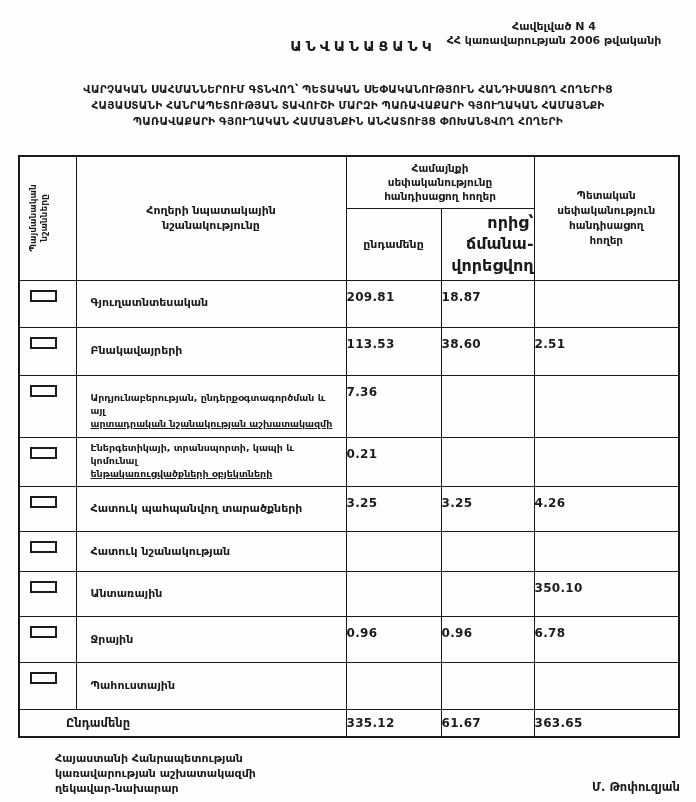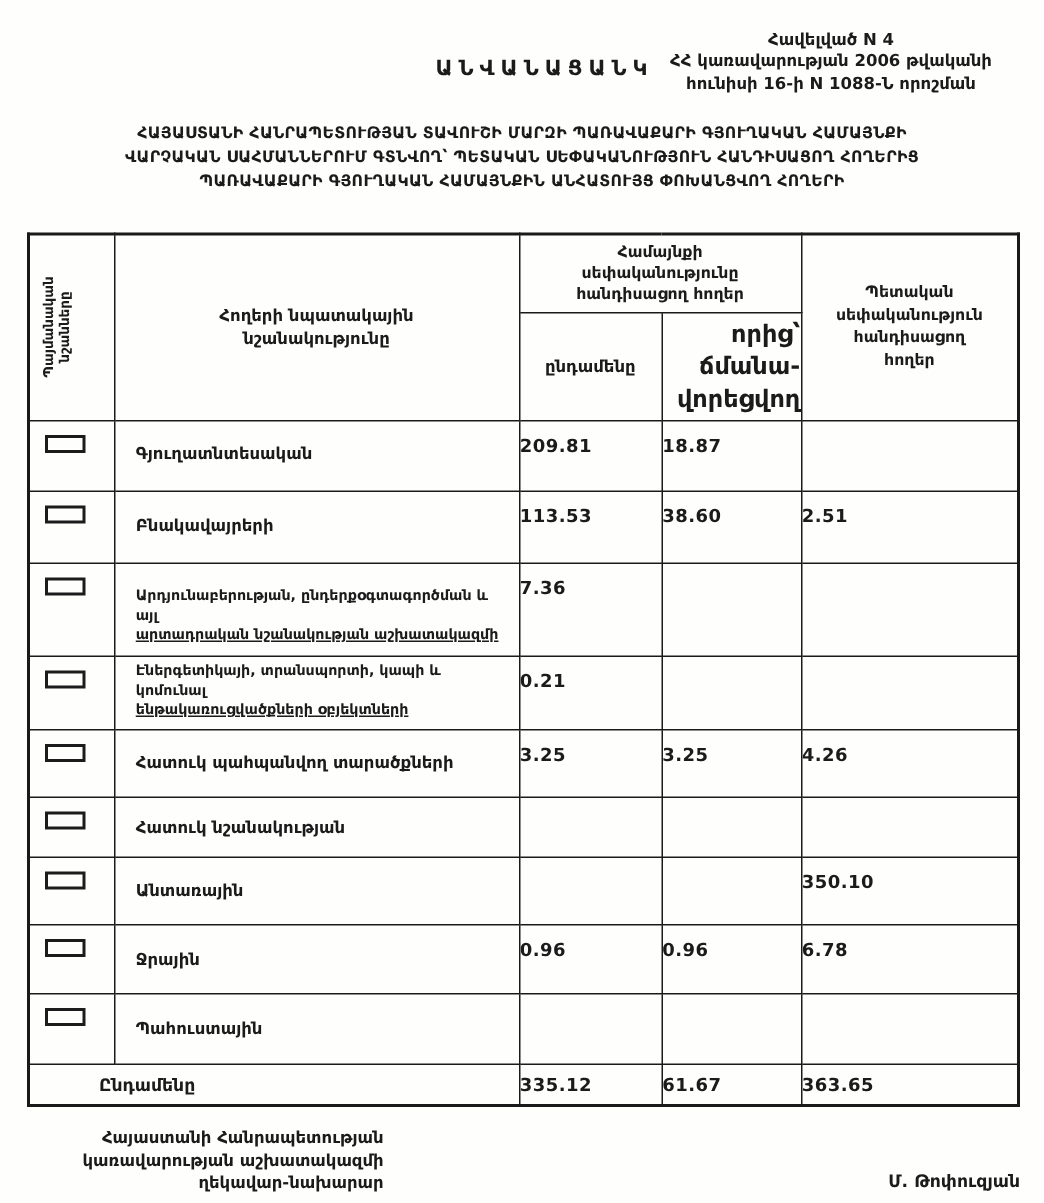--- a/index.html
+++ b/index.html
@@ -37,39 +37,38 @@
   td.sgn { vertical-align:top; padding:6px 0 0 10px; }
   .box { display:inline-block; width:27px; height:12px; border:2px solid #1c1c1c; background:transparent; }
   td.lbl { padding:3px 8px 3px 14px; font-size:11px; line-height:1.3; vertical-align:middle; text-align:left; }
   tr.b td.lbl { vertical-align:bottom; padding-bottom:6px; font-size:9.5px; line-height:1.4; }
   tr.b .l2 { text-decoration:underline; }
   td.num { font-size:12px; vertical-align:top; padding-top:9px; letter-spacing:0.3px;margin-top:14px; }
   tr.trow { height:27px; }
   tr.trow td.num { vertical-align:middle; padding-top:0; }
   td.totlbl { text-align:left; padding-left:46px; font-size:11.5px; vertical-align:middle; }
   
-  .sigblock { position:absolute; left:55px; top:752px; font-size:11px; line-height:1.35; text-align:right; }
+  .sigblock { position:absolute; left:55px; top:752px; font-size:11px; line-height:1.35; text-align:left; }
   .signame  { position:absolute; right:16px; top:780px; font-size:11.5px; }
 </style>
 </head>
 <body>
 
 <div class="page">
 
   <div class="appendix">
     <div>Հավելված N 4</div>
     <div>ՀՀ կառավարության 2006 թվականի</div>
-    <div>հունիսի 16-ի N 1088-Ն որոշման</div>
   </div>
 
   <div class="title">ԱՆՎԱՆԱՑԱՆԿ</div>
 
   <div class="subtitle">
+    <div>ՎԱՐՉԱԿԱՆ ՍԱՀՄԱՆՆԵՐՈՒՄ ԳՏՆՎՈՂ՝ ՊԵՏԱԿԱՆ ՍԵՓԱԿԱՆՈՒԹՅՈՒՆ ՀԱՆԴԻՍԱՑՈՂ ՀՈՂԵՐԻՑ</div>
     <div>ՀԱՅԱՍՏԱՆԻ ՀԱՆՐԱՊԵՏՈՒԹՅԱՆ ՏԱՎՈՒՇԻ ՄԱՐԶԻ ՊԱՌԱՎԱՔԱՐԻ ԳՅՈՒՂԱԿԱՆ ՀԱՄԱՅՆՔԻ</div>
-    <div>ՎԱՐՉԱԿԱՆ ՍԱՀՄԱՆՆԵՐՈՒՄ ԳՏՆՎՈՂ՝ ՊԵՏԱԿԱՆ ՍԵՓԱԿԱՆՈՒԹՅՈՒՆ ՀԱՆԴԻՍԱՑՈՂ ՀՈՂԵՐԻՑ</div>
     <div>ՊԱՌԱՎԱՔԱՐԻ ԳՅՈՒՂԱԿԱՆ ՀԱՄԱՅՆՔԻՆ ԱՆՀԱՏՈՒՅՑ ՓՈԽԱՆՑՎՈՂ ՀՈՂԵՐԻ</div>
   </div>
 
   <table class="main">
     <colgroup>
       <col style="width:57px">
         <col style="width:270px">
         <col style="width:95px">
         <col style="width:93px">
         <col style="width:145px">

